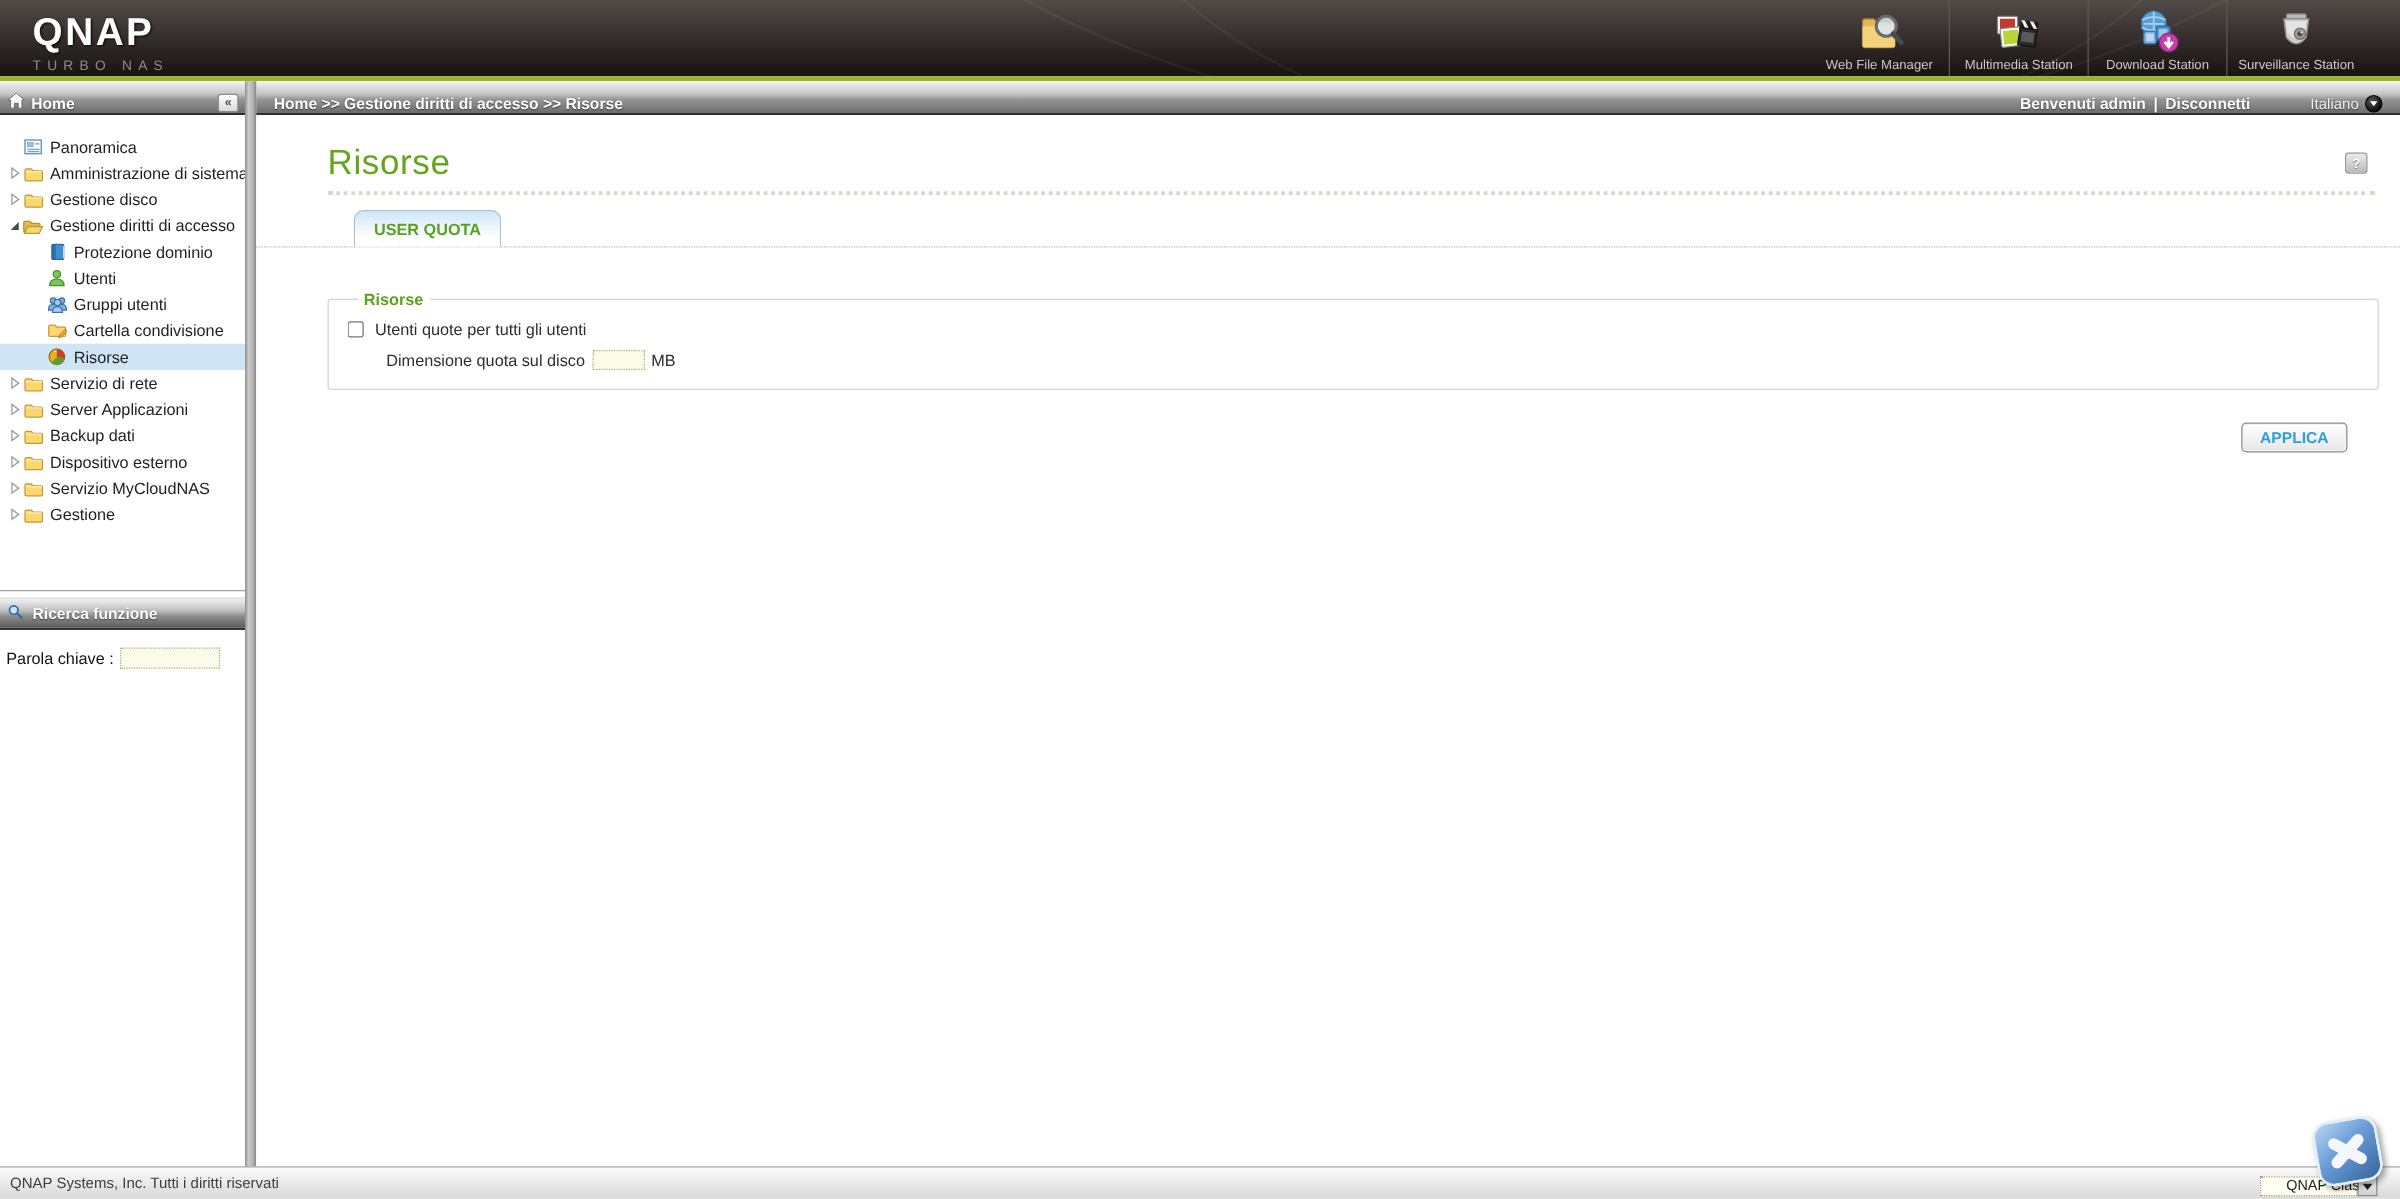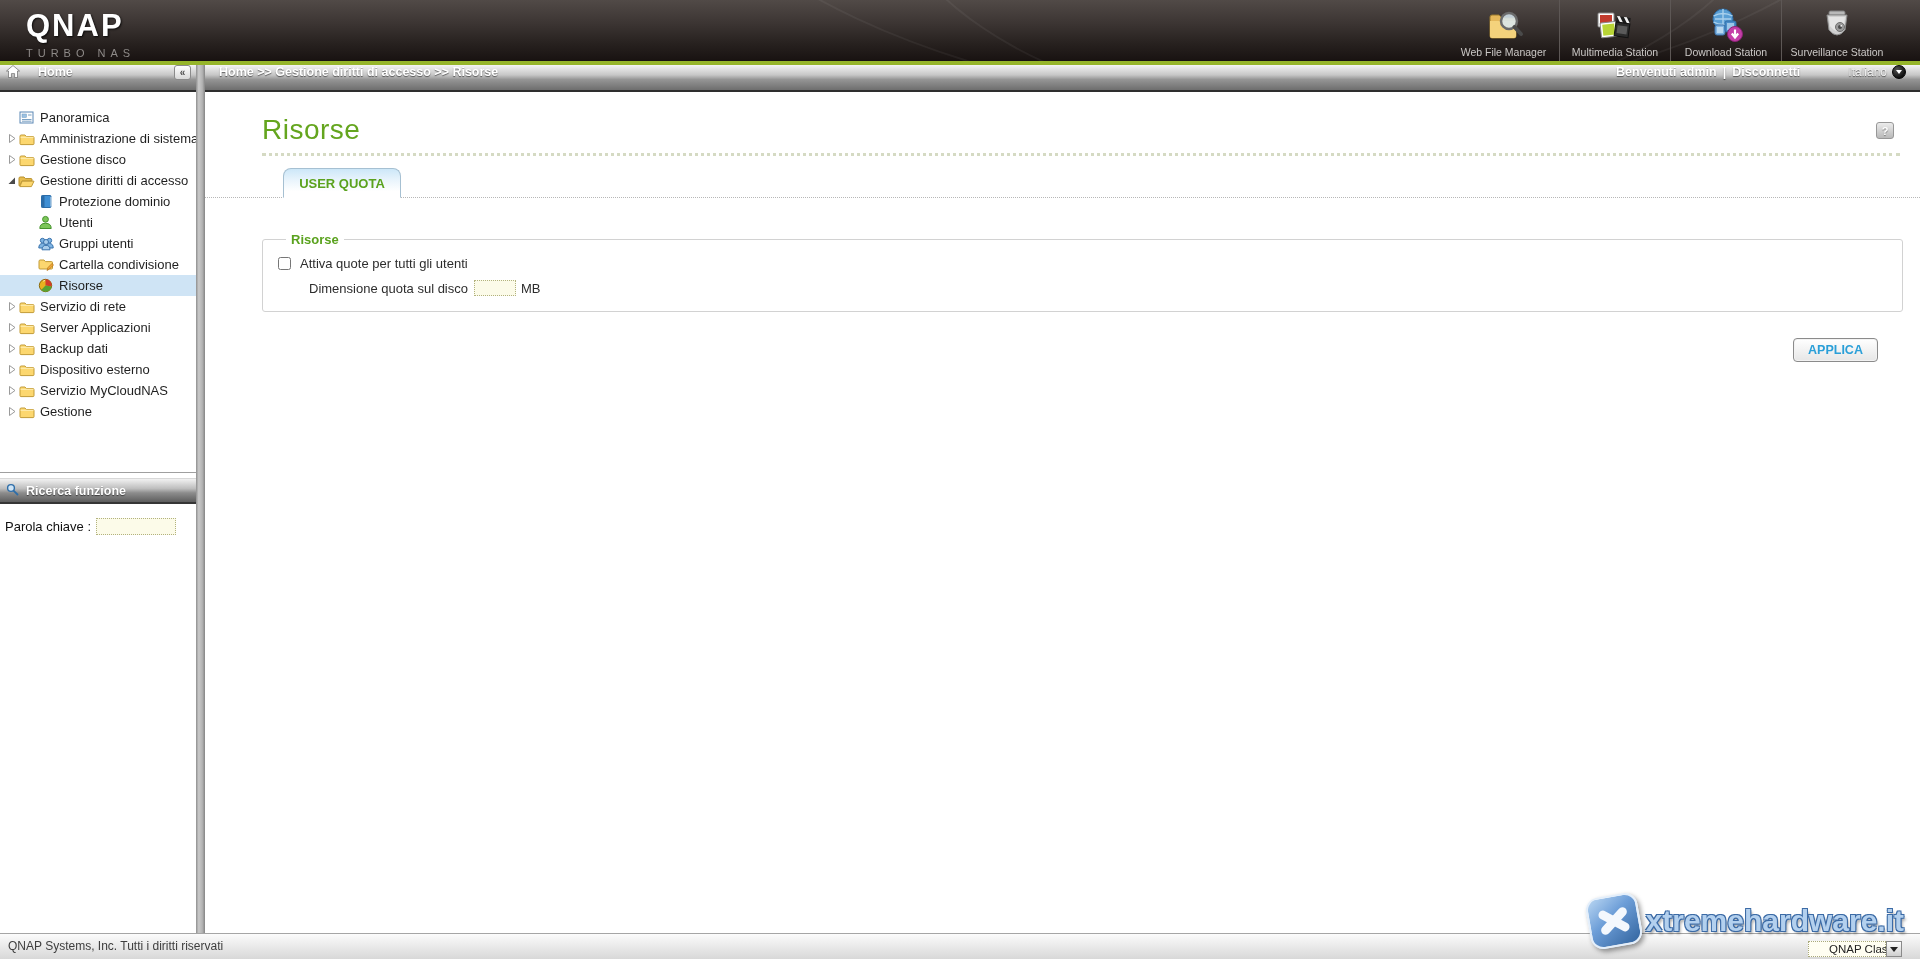--- a/index.html
+++ b/index.html
@@ -31,23 +31,22 @@
   .station + .station { border-left:1px solid #5d5755; }
   .station .sicon { height:38px; display:flex; align-items:center; justify-content:center; }
   .station .slabel { color:#cac7c5; font-size:10.5px; margin-top:1px; white-space:nowrap; }
   
   .green-strip { position:absolute; top:61px; left:0; width:1920px; height:4px; background:#96b52a; }
   
   .bar {
     background: linear-gradient(180deg,#f4f4f4 0%, #c6c6c6 40%, #959595 58%, #6e6e6e 100%);
     border-bottom:2px solid #2e2e2e;
     color:#fff; font-weight:bold; font-size:12.5px;
-    display:flex; align-items:flex-start;
+    display:flex; align-items:flex-end;
     text-shadow:0 1px 1px rgba(0,0,0,0.55);
-    gap:13px;
   }
   .sidebar-header { position:absolute; top:65px; left:0; width:196px; height:27px; padding:0 5px 0 6px; }
   .sidebar-header .htitle { margin-left:5px; }
   .collapse-btn {
     margin-left:auto; width:17px; height:15px; background:linear-gradient(#ffffff,#d8d8d8);
     border:1px solid #8a8a8a; border-radius:3px; color:#4c4c4c; font-size:10px; font-weight:bold;
     display:flex; align-items:center; justify-content:center; cursor:pointer; text-shadow:none;
   }
   .breadcrumb-bar { position:absolute; top:65px; left:205px; width:1715px; height:27px; padding:0 14px; }
   .bc-right { margin-left:auto; display:flex; align-items:center; }
@@ -467,21 +466,21 @@
   <div class="help-btn">?</div>
   <h1 class="page-title">Risorse</h1>
   <div class="dotted-sep"></div>
   <div class="tabstrip">
     <div class="tab">USER QUOTA</div>
   </div>
   <fieldset class="res-fs">
     <legend>Risorse</legend>
     <div class="cb-row">
       <input type="checkbox" style="">
-      <span>Attiva quote per tutti gli utenti</span>
+      <span>Utenti quote per tutti gli utenti</span>
     </div>
     <div class="quota-row">
       <span>Dimensione quota sul disco</span>
       <input class="quota-input" type="text" value="" style="">
       <span>MB</span>
     </div>
   </fieldset>
   <div class="apply-row">
     <span class="apply-btn">APPLICA</span>
   </div>
@@ -493,14 +492,13 @@
     <span class="theme-txt">QNAP Classic</span>
     <span class="theme-btn"></span>
   </span>
 </div>
 
 <div class="watermark">
   <span class="wm-badge">
       <i></i>
       <i></i>
     </span>
-  <span class="wm-text">xtremehardware.it</span>
 </div>
 
 </body></html>

